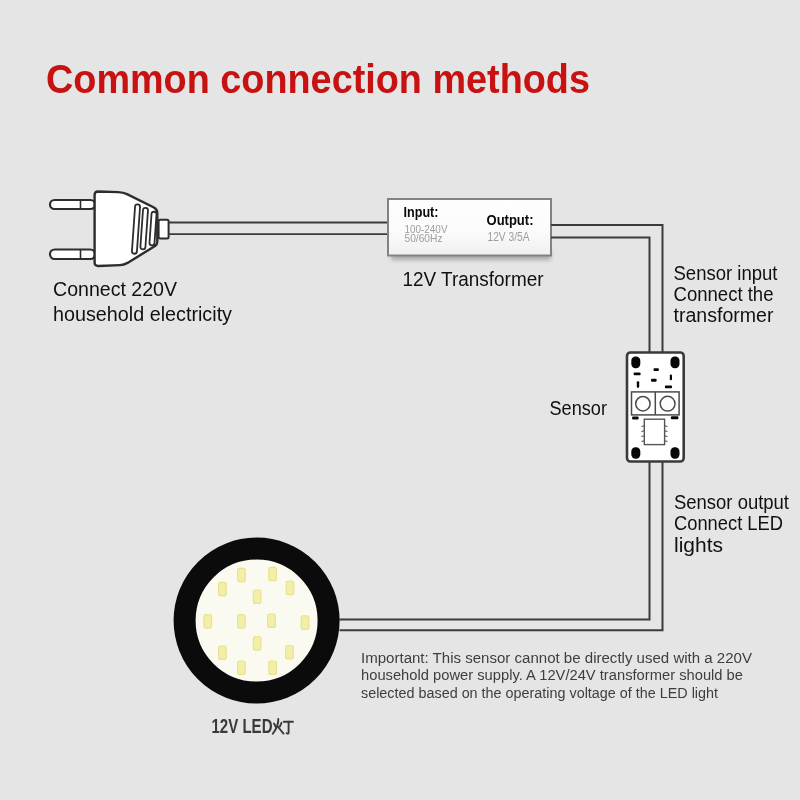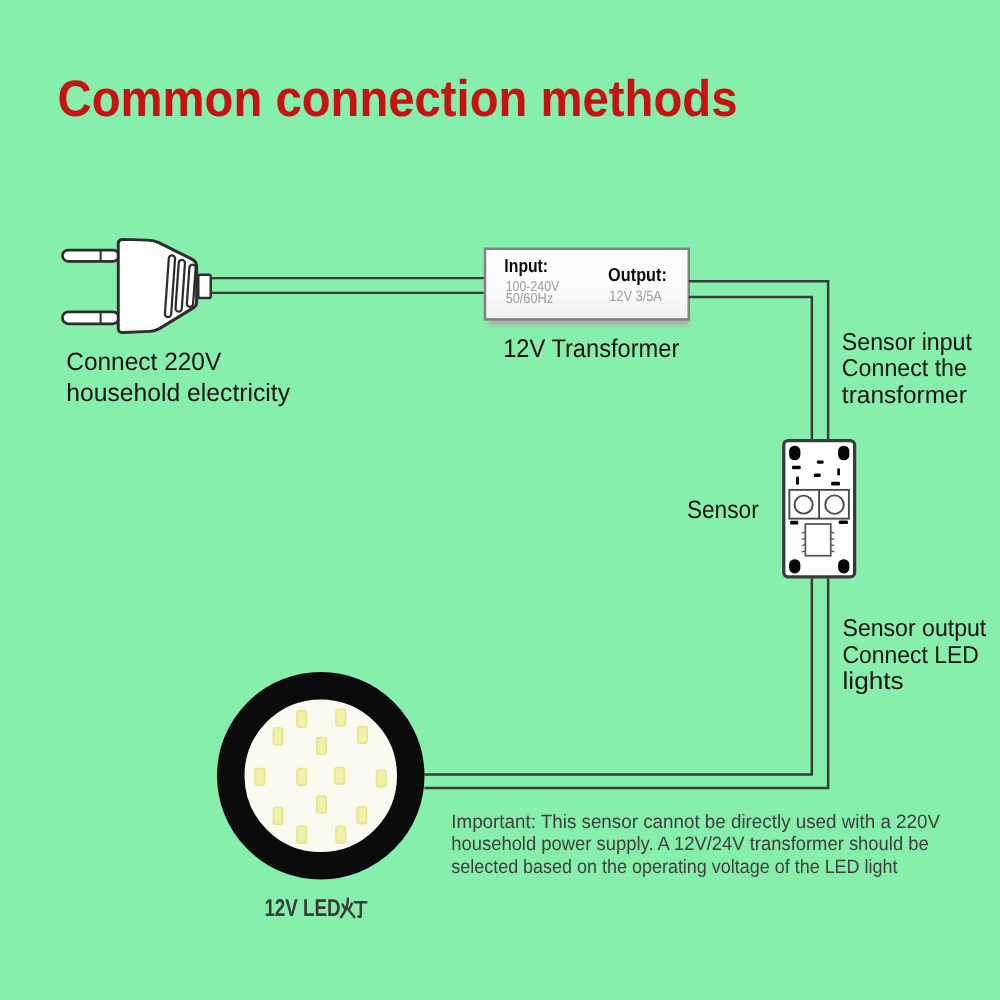--- a/index.html
+++ b/index.html
@@ -1,16 +1,16 @@
 <!DOCTYPE html>
 <html><head>
 <meta charset="utf-8">
 <style>
   html,body{margin:0;padding:0;background:#ffffff;}
-  #stage{position:relative;width:800px;height:800px;background:#86efac;overflow:hidden;
+  #stage{position:relative;width:800px;height:800px;background:#e5e5e5;overflow:hidden;
          font-family:"Liberation Sans", sans-serif;}
   svg text{font-family:"Liberation Sans", sans-serif;}
 </style>
 </head>
 <body>
 <div id="stage">
 <svg width="800" height="800" viewBox="0 0 800 800" xmlns="http://www.w3.org/2000/svg">
   <defs>
     <linearGradient id="boxg" x1="0" y1="0" x2="0" y2="1">
       <stop offset="0" stop-color="#fefefe"></stop>

